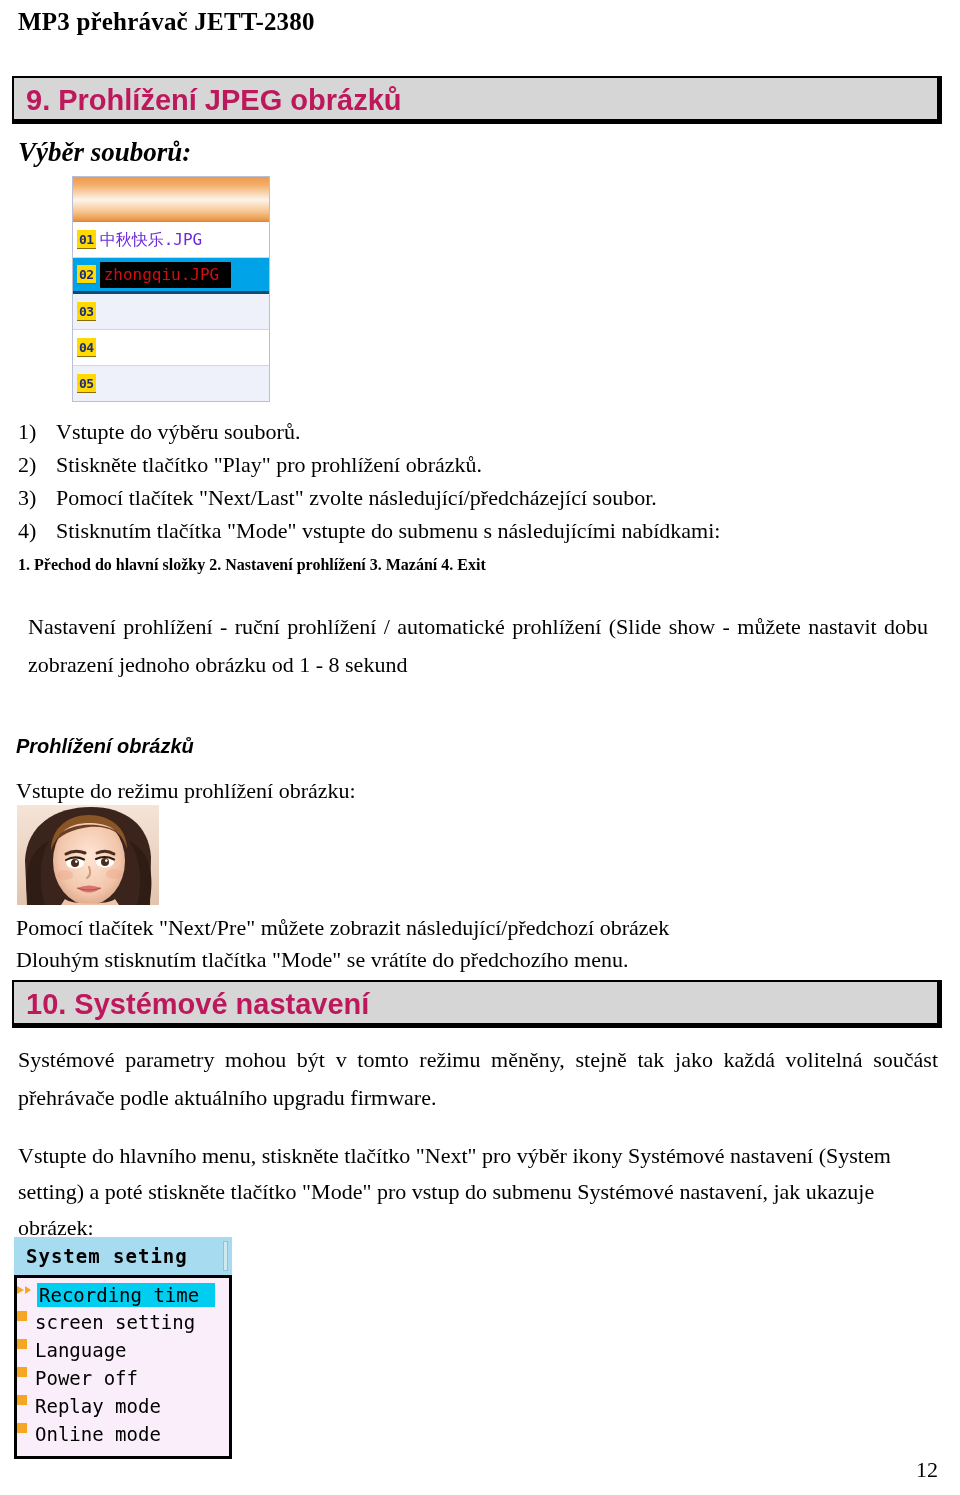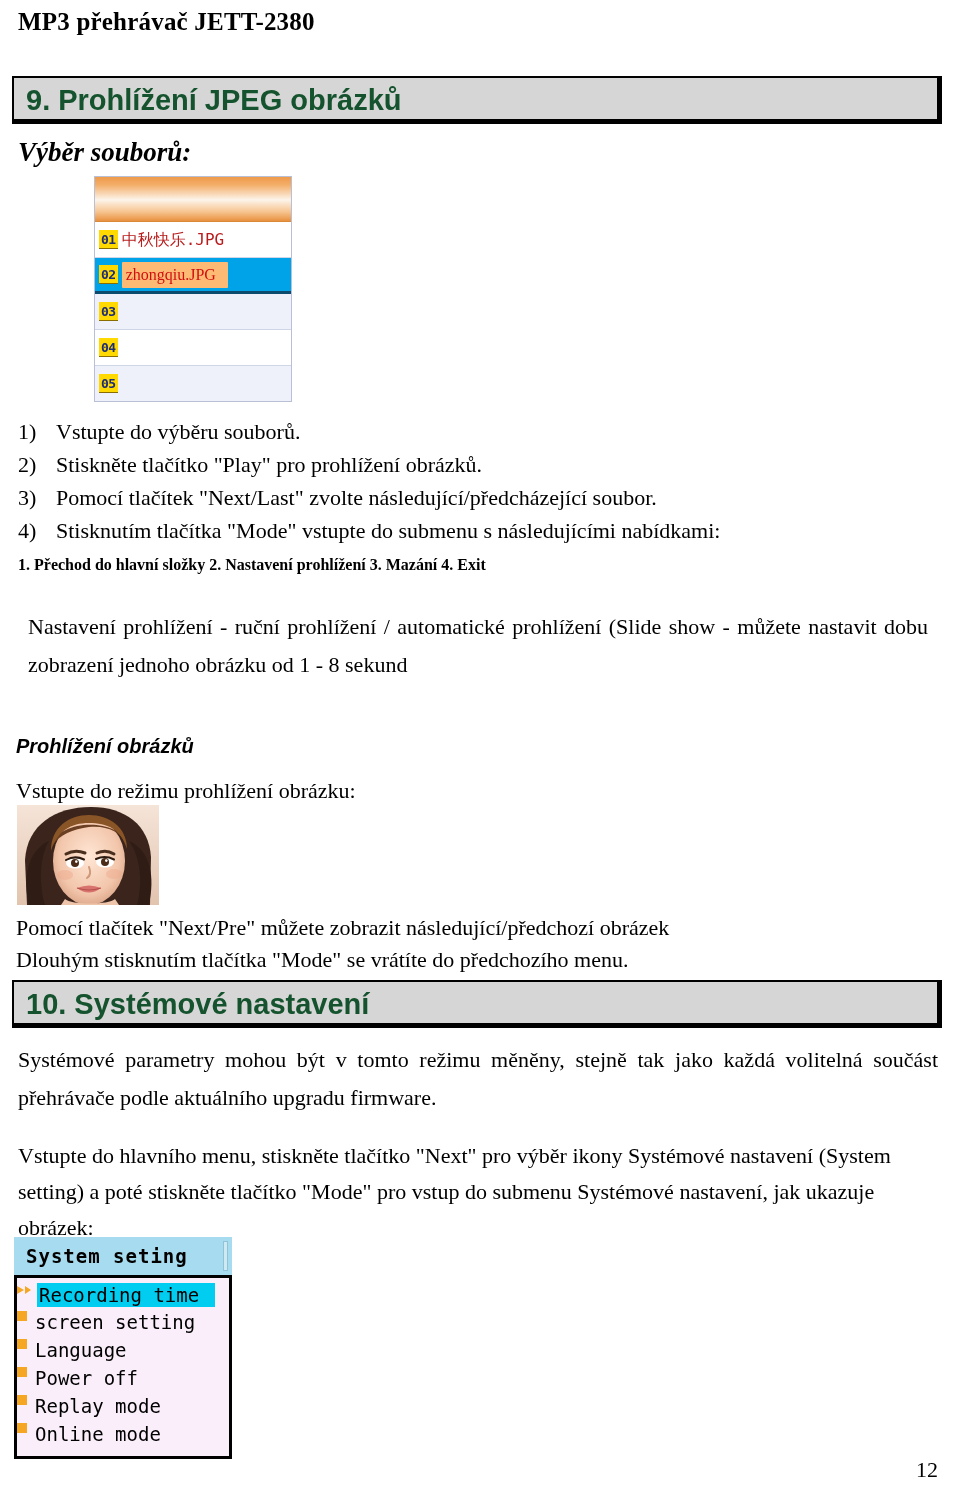--- a/index.html
+++ b/index.html
@@ -47,21 +47,21 @@
     border-bottom: 5px solid #000;
     box-sizing: border-box;
   }
   .section-bar .section-title {
     font-family: "Liberation Sans", sans-serif;
     font-weight: bold;
     font-size: 29px;
     line-height: 44px;
     padding-left: 12px;
     white-space: nowrap;
-    color: #14532d;
+    color: #be185d;
   }
   #bar-9  { top: 76px;  height: 48px; }
   #bar-10 { top: 980px; height: 48px; }
 
   
   .subhead-italic-bold {
     position: absolute;
     font-family: "Liberation Serif", serif;
     font-style: italic;
     font-weight: bold;
@@ -131,21 +131,21 @@
     position: absolute;
     right: 22px;
     bottom: 12px;
     font-family: "Liberation Serif", serif;
     font-size: 22px;
   }
 
   
   #file-list-widget {
     position: absolute;
-    left: 94px;
+    left: 72px;
     top: 176px;
     width: 198px;
     height: 226px;
     background: #ffffff;
     border: 1px solid #b9bfd4;
     box-sizing: border-box;
     font-family: "DejaVu Sans Mono", monospace;
     overflow: hidden;
   }
   #file-list-widget .fl-titlebar {
@@ -183,28 +183,27 @@
     padding: 1px 2px 0 2px;
     border-bottom: 1px solid #8a6d00;
     letter-spacing: -.5px;
   }
   #file-list-widget .fl-name {
     margin-left: 4px;
     font-family: "DejaVu Sans Mono", monospace;
     font-size: 16px;
     line-height: 20px;
     white-space: nowrap;
-    color: #b91c1c;
+    color: #6d28d9;
   }
   #file-list-widget .fl-row.selected .fl-name {
-    background: #fdba74;
+    background: #000000;
     color: #d01010;
     padding: 3px 12px 3px 4px;
     border-radius: 1px;
-    font-family: Liberation Serif, serif;
   }
 
   
   #portrait-photo {
     position: absolute;
     left: 17px;
     top: 805px;
     width: 142px;
     height: 100px;
     overflow: hidden;

